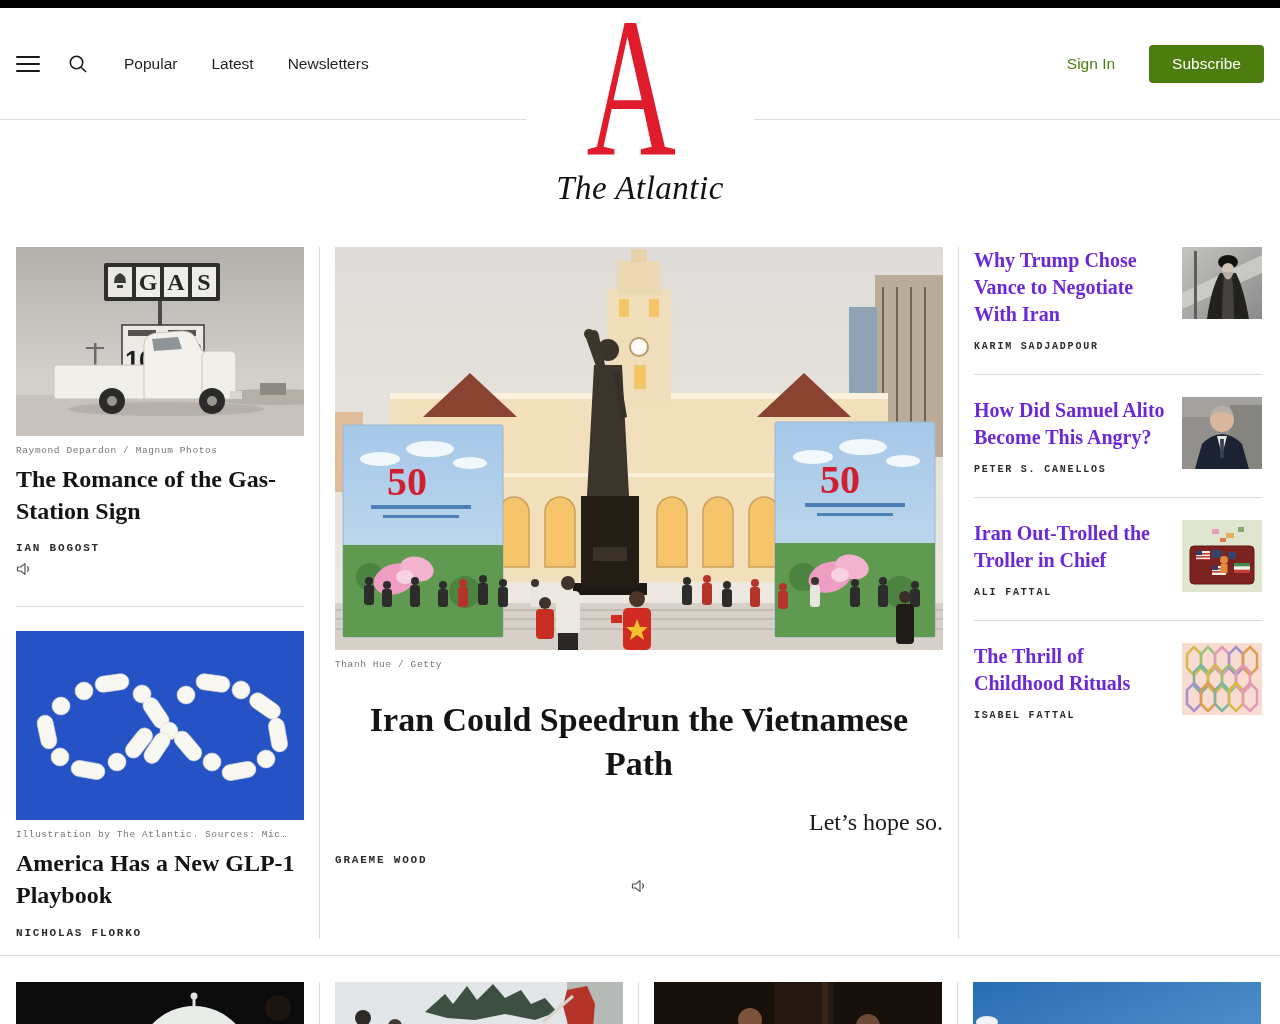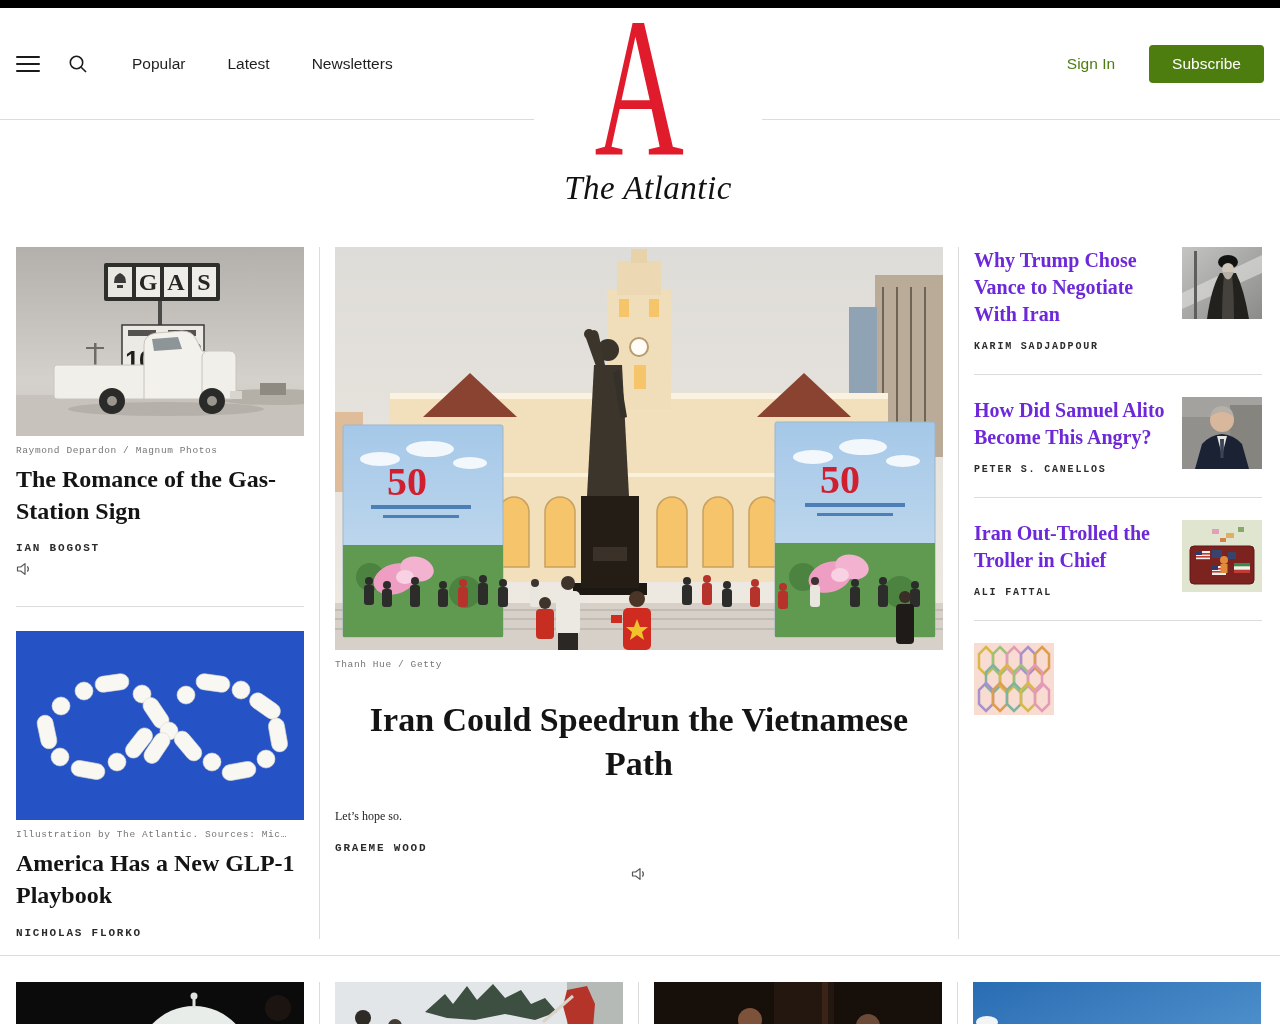--- a/index.html
+++ b/index.html
@@ -32,39 +32,39 @@
   .title-l { font-family:"Liberation Serif", serif; font-size:24px; line-height:1.32;
     color:#141414; margin-top:8px; }
   .byline { font-family:"Liberation Mono", monospace; font-size:11px; font-weight:bold;
     letter-spacing:1.8px; color:#2b2b2b; margin-top:15px; }
   .audio-btn { margin-top:8px; background:none; border:none; cursor:pointer; padding:0; display:inline-block; }
   .hdiv { height:1px; background:#dcdcdc; border:none; margin:26px 0 24px; }
 
   .hero-credit { text-align:left; }
   .hero-title { font-family:"Liberation Serif", serif; font-size:34px; line-height:1.28;
     color:#141414; text-align:center; max-width:545px; margin:28px auto 0; }
-  .hero-dek { font-family:"Liberation Serif", serif; font-size:12px; color:#1c1c1c;
-    text-align:left; margin-top:24px; }
+  .hero-dek { font-family:"Liberation Serif", serif; font-size:24px; color:#1c1c1c;
+    text-align:right; margin-top:24px; }
   .hero-byline { font-family:"Liberation Mono", monospace; font-size:11px; font-weight:bold;
     letter-spacing:1.8px; color:#2b2b2b; margin-top:18px; }
   .hero-audio { text-align:center; margin-top:5px; }
 
   .r-item { display:flex; gap:16px; }
   .r-text { flex:1; }
   .r-title { font-family:"Liberation Serif", serif; font-size:20px; line-height:1.35; color:#6d28d9; }
   .r-byline { font-family:"Liberation Mono", monospace; font-size:10px; font-weight:bold;
     letter-spacing:1.8px; color:#2b2b2b; margin-top:13px; }
   .r-thumb { flex:none; width:80px; height:72px; }
   .hdiv-r { height:1px; background:#dcdcdc; border:none; margin:22px 0; }
 
   .bottom-div { height:1px; background:#dcdcdc; border:none; margin-top:16px; }
   .bottom-row { display:flex; padding:0 16px; margin-top:26px; }
   .b-img { width:288px; height:120px; flex:none; }
   svg { display:block; }
-  a { cursor:pointer;margin-left:8px; }
+  a { cursor:pointer; }
 </style>
 </head>
 <body>
 
 <div class="topbar"></div>
 
 <header class="header">
   <div class="header-inner">
     <button class="menu-btn" aria-label="menu">
       <span></span>
@@ -449,20 +449,24 @@
         </g>
         <rect x="30" y="30" width="10" height="8" fill="#37456e"></rect>
         <rect x="46" y="32" width="8" height="7" fill="#37456e"></rect>
         <circle cx="42" cy="40" r="4" fill="#e08a3c"></circle>
         <rect x="38.5" y="44" width="7" height="9" fill="#e08a3c"></rect>
       </svg>
     </div>
     <hr class="hdiv-r">
 
     <div class="r-item">
+      <div class="r-text">
+        <h3 class="r-title">The Thrill of Childhood Rituals</h3>
+        <div class="r-byline">ISABEL FATTAL</div>
+      </div>
       <svg class="r-thumb" viewBox="0 0 80 72">
         <rect width="80" height="72" fill="#f8dcd2"></rect>
         <g fill="none" stroke-width="2.5">
           <path d="M12 4 L19 11 L19 25 L12 32 L5 25 L5 11 Z" stroke="#d8b84a"></path>
           <path d="M26 4 L33 11 L33 25 L26 32 L19 25 L19 11 Z" stroke="#9dc07c"></path>
           <path d="M40 4 L47 11 L47 25 L40 32 L33 25 L33 11 Z" stroke="#e39ab6"></path>
           <path d="M54 4 L61 11 L61 25 L54 32 L47 25 L47 11 Z" stroke="#a791cc"></path>
           <path d="M68 4 L75 11 L75 25 L68 32 L61 25 L61 11 Z" stroke="#dd9d50"></path>
           <path d="M19 22 L26 29 L26 43 L19 50 L12 43 L12 29 Z" stroke="#7fb3a0"></path>
           <path d="M33 22 L40 29 L40 43 L33 50 L26 43 L26 29 Z" stroke="#d8b84a"></path>

